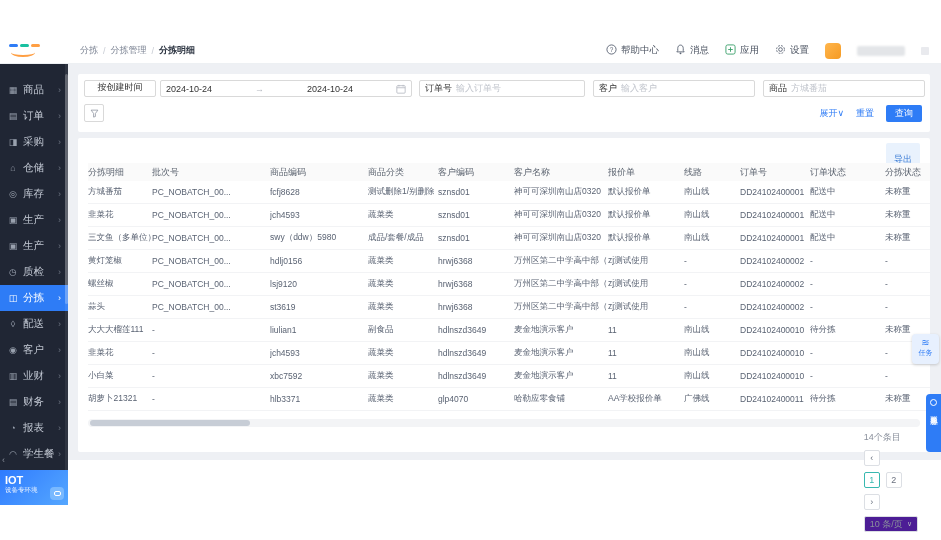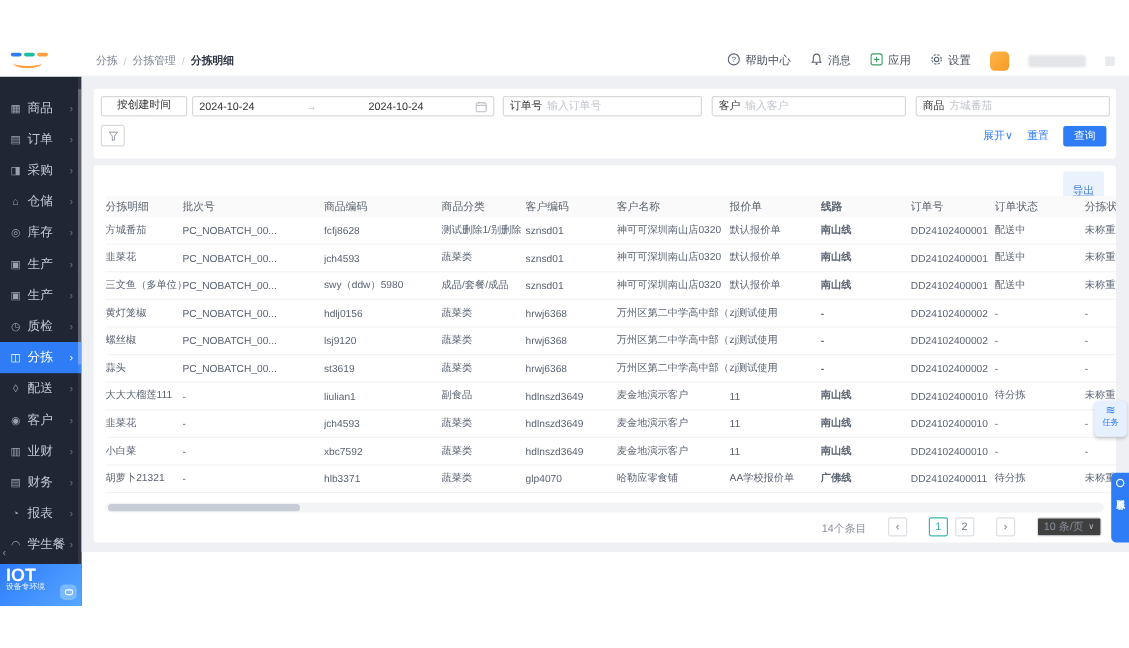--- a/index.html
+++ b/index.html
@@ -33,21 +33,21 @@
              font-size:10.5px;cursor:pointer;white-space:nowrap;}
   .side-item .ic{width:12px;font-size:9px;margin-right:4px;color:#99a1ae;flex:none;text-align:center;}
   .side-item .chev{margin-left:auto;font-size:9px;color:#6b7380;}
   .side-item.active{background:#2e7cf6;color:#fff;}
   .side-item.active .ic,.side-item.active .chev{color:#fff;}
   .side-scrolltrack{position:absolute;right:0;top:0;width:3px;height:100%;background:rgba(255,255,255,.07);}
   .side-scrollthumb{position:absolute;right:0;top:10px;width:3px;height:230px;background:rgba(255,255,255,.25);border-radius:2px;}
   .side-collapse{position:absolute;left:2px;bottom:40px;color:#8a909c;font-size:9px;cursor:pointer;}
   .iot-box{position:absolute;left:0;top:470px;width:68px;height:35px;
            background:linear-gradient(135deg,#2f7bff,#55a7ff);color:#fff;padding:4px 5px;}
-  .iot-title{font-size:15px;font-weight:bold;line-height:12px;}
+  .iot-title{font-size:11px;font-weight:bold;line-height:12px;}
   .iot-sub{font-size:6.5px;opacity:.9;line-height:8px;}
   .iot-chat{position:absolute;right:4px;bottom:5px;width:14px;height:13px;border-radius:4px;
             background:#79b9ff;display:flex;align-items:center;justify-content:center;}
   .iot-chat span{width:7px;height:5px;border:1px solid #fff;border-radius:2px;display:block;}
 
   
   .main{position:absolute;left:68px;top:64px;width:873px;height:396px;background:#eef0f4;}
   .card{position:absolute;background:#fff;border-radius:2px;}
   .filter-card{left:10px;top:10px;right:11px;height:58px;}
   .table-card{left:10px;top:74px;right:11px;height:314px;}
@@ -74,31 +74,31 @@
 
   
   .export-btn{position:absolute;right:10px;top:5px;height:16px;padding:16px 8px;background:#e9f2fd;
               color:#3a7bd5;font-size:9px;border-radius:2px;display:flex;align-items:center;cursor:pointer;text-decoration:underline;}
   .table-wrap{position:absolute;left:10px;top:25px;right:0;overflow:hidden;}
   .thead,.trow{display:flex;white-space:nowrap;width:920px;}
   .thead{background:#fafafa;height:18px;align-items:center;color:#5c6470;font-size:9px;}
   .trow{height:23px;align-items:center;border-bottom:1px solid #f2f3f5;font-size:8.5px;color:#5a6373;}
   .cell{flex:none;padding-right:6px;overflow:hidden;white-space:nowrap;}
   .c0{width:64px;} .c1{width:80px;} .c2{width:98px;margin-left:38px;} .c3{width:70px;} .c4{width:76px;}
-  .c5{width:94px;} .c6{width:76px;} .c7{width:75px;font-weight:bold;} .c8{width:70px;} .c9{width:75px;}
+  .c5{width:94px;} .c6{width:76px;} .c7{width:56px;} .c8{width:70px;} .c9{width:75px;}
   .c10{width:78px;} .c11{width:60px;}
   .hscroll{position:absolute;left:10px;right:10px;top:281px;height:8px;background:#f3f4f6;border-radius:4px;}
   .hthumb{position:absolute;left:2px;top:1px;width:160px;height:6px;background:#c7cdd6;border-radius:3px;cursor:pointer;}
-  .pager{position:absolute;right:12px;top:293px;display:flex;align-items:flex-end;gap:18px;
-         font-size:9px;color:#8a909c;}
+  .pager{position:absolute;right:12px;top:293px;display:flex;align-items:flex-start;gap:6px;
+         font-size:9px;color:#8a909c;flex-direction:column;}
   .pg{min-width:16px;height:16px;border:1px solid #dcdfe4;border-radius:2px;display:flex;
       align-items:center;justify-content:center;background:#fff;color:#6b7280;padding:0 3px;cursor:pointer;}
   .pg.active{border-color:#38b8b0;color:#38b8b0;}
   .pg-size{height:16px;border:1px solid #dcdfe4;border-radius:2px;display:flex;align-items:center;
-           gap:4px;padding:0 5px;background:#404040;color:#8a909c;cursor:pointer;}
+           gap:4px;padding:0 5px;background:#4c1d95;color:#8a909c;cursor:pointer;}
   .pg-size .caret{font-size:7px;color:#b4b8c0;}
 
   
   .task-float{position:absolute;right:2px;top:334px;width:27px;height:30px;background:#e7f0fe;
               border-radius:4px;box-shadow:0 1px 3px rgba(0,0,0,.18);color:#2e7cf6;text-align:center;
               font-size:7px;line-height:9px;padding-top:3px;cursor:pointer;}
   .task-float .tf-ic{font-size:10px;line-height:11px;display:block;}
   .service-float{position:absolute;right:0;top:394px;width:15px;height:58px;background:#2e7cf6;
                  border-radius:4px 0 0 4px;color:#fff;display:flex;flex-direction:column;
                  align-items:center;padding-top:5px;cursor:pointer;}

